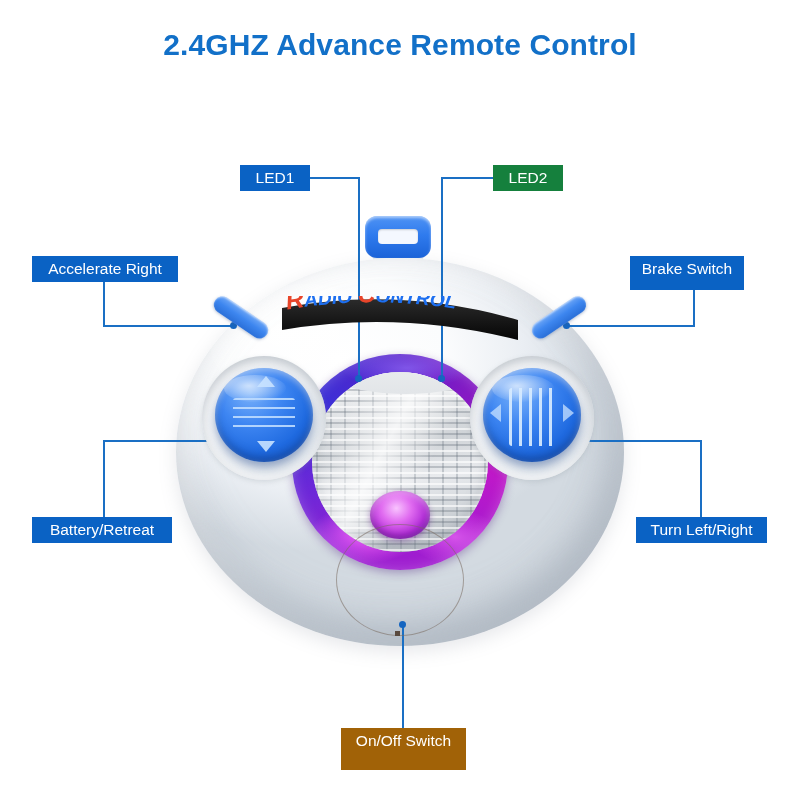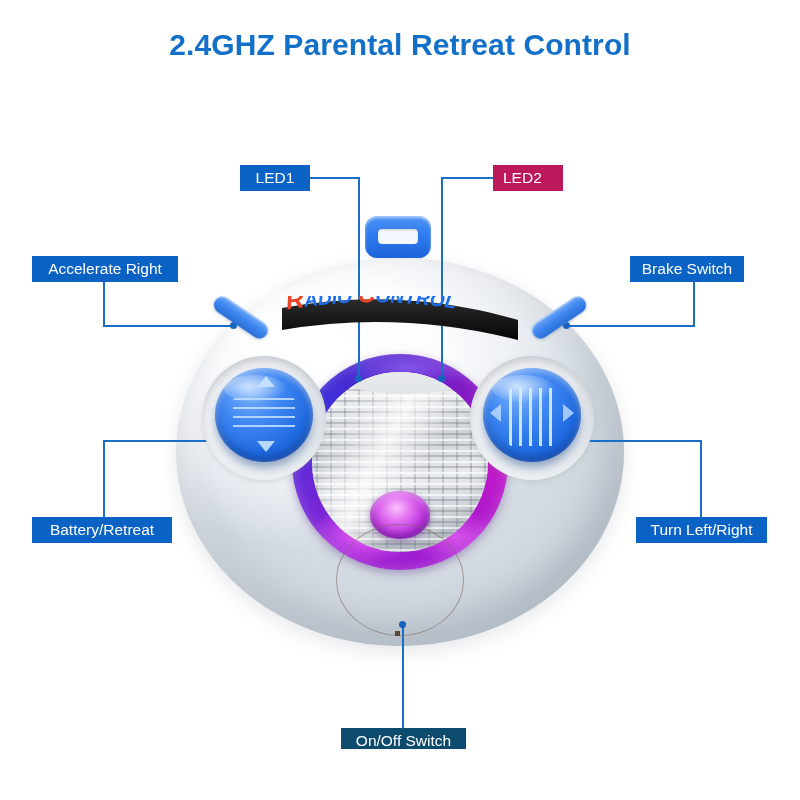--- a/index.html
+++ b/index.html
@@ -214,21 +214,21 @@
   }
   .batt-notch{
     position:absolute;left:219px;top:385px;width:5px;height:5px;background:#5a4a3e;z-index:3;
   }
 </style>
 </head>
 <body>
 
 <div id="stage">
 
-  <div class="title" style="color: rgb(18, 112, 200);">2.4GHZ Parental Retreat Control</div>
+  <div class="title" style="color: rgb(18, 112, 200);">2.4GHZ Advance Remote Control</div>
 
   <div id="device">
 
     <div class="handle-neck"></div>
     <div class="handle"></div>
 
     <div class="body-shell">
       <div class="glint"></div>
       <div class="rim-shade"></div>
     </div>
@@ -292,35 +292,35 @@
   </div>
 
   <div id="callout-layer">
       <div class="lead h" style="left: 310px; top: 177px; background: rgb(26, 111, 196); width: 50px;"></div>
       <div class="lead v" style="left: 358px; top: 177px; background: rgb(26, 111, 196); height: 201px;"></div>
       <div class="dot" style="left: 355px; top: 375px; background: rgb(21, 101, 192);"></div>
       <div class="badge" style="left: 240px; top: 165px; width: 70px; height: 26px; background: rgb(10, 98, 196); color: rgb(255, 255, 255); text-align: center;">LED1</div>
       <div class="lead h" style="left: 441px; top: 177px; background: rgb(26, 111, 196); width: 52px;"></div>
       <div class="lead v" style="left: 441px; top: 177px; background: rgb(26, 111, 196); height: 201px;"></div>
       <div class="dot" style="left: 438px; top: 375px; background: rgb(21, 101, 192);"></div>
-      <div class="badge" style="left: 493px; top: 165px; width: 70px; height: 26px; background: #be185d; color: rgb(255, 255, 255); text-align: left;">LED2</div>
+      <div class="badge" style="left: 493px; top: 165px; width: 70px; height: 26px; background: #15803d; color: rgb(255, 255, 255); text-align: center;">LED2</div>
       <div class="lead v" style="left: 103px; top: 282px; background: rgb(26, 111, 196); height: 45px;"></div>
       <div class="lead h" style="left: 103px; top: 325px; background: rgb(26, 111, 196); width: 130px;"></div>
       <div class="dot" style="left: 230px; top: 322px; background: rgb(21, 101, 192);"></div>
       <div class="badge" style="left: 32px; top: 256px; width: 146px; height: 26px; background: rgb(10, 98, 196); color: rgb(255, 255, 255); text-align: center;">Accelerate Right</div>
       <div class="lead v" style="left: 693px; top: 282px; background: rgb(26, 111, 196); height: 45px;"></div>
       <div class="lead h" style="left: 566px; top: 325px; background: rgb(26, 111, 196); width: 129px;"></div>
       <div class="dot" style="left: 563px; top: 322px; background: rgb(21, 101, 192);"></div>
-      <div class="badge" style="left: 630px; top: 256px; width: 114px; height: 26px; background: rgb(10, 98, 196); color: rgb(255, 255, 255); text-align: center;">Brake Switch</div>
+      <div class="badge" style="left: 630px; top: 256px; width: 114px; height: 34px; background: rgb(10, 98, 196); color: rgb(255, 255, 255); text-align: center;">Brake Switch</div>
       <div class="lead v" style="left: 103px; top: 440px; background: rgb(26, 111, 196); height: 78px;"></div>
       <div class="lead h" style="left: 103px; top: 440px; background: rgb(26, 111, 196); width: 178px;"></div>
       <div class="dot" style="left: 278px; top: 437px; background: rgb(21, 101, 192);"></div>
       <div class="badge" style="left: 32px; top: 517px; width: 140px; height: 26px; background: rgb(10, 98, 196); color: rgb(255, 255, 255); text-align: center;">Battery/Retreat</div>
       <div class="lead v" style="left: 700px; top: 440px; background: rgb(26, 111, 196); height: 78px;"></div>
       <div class="lead h" style="left: 522px; top: 440px; background: rgb(26, 111, 196); width: 180px;"></div>
       <div class="dot" style="left: 519px; top: 437px; background: rgb(21, 101, 192);"></div>
       <div class="badge" style="left: 636px; top: 517px; width: 131px; height: 26px; background: rgb(10, 98, 196); color: rgb(255, 255, 255); text-align: center;">Turn Left/Right</div>
       <div class="lead v" style="left: 402px; top: 625px; background: rgb(26, 111, 196); height: 103px;"></div>
       <div class="dot" style="left: 399px; top: 621px; background: rgb(21, 101, 192);"></div>
-      <div class="badge" style="left: 341px; top: 728px; width: 125px; height: 21px; background: #0c4a6e; color: rgb(255, 255, 255); text-align: center;">On/Off Switch</div>
+      <div class="badge" style="left: 341px; top: 728px; width: 125px; height: 42px; background: #a16207; color: rgb(255, 255, 255); text-align: center;">On/Off Switch</div>
     </div>
 
 </div>
 
 </body></html>

